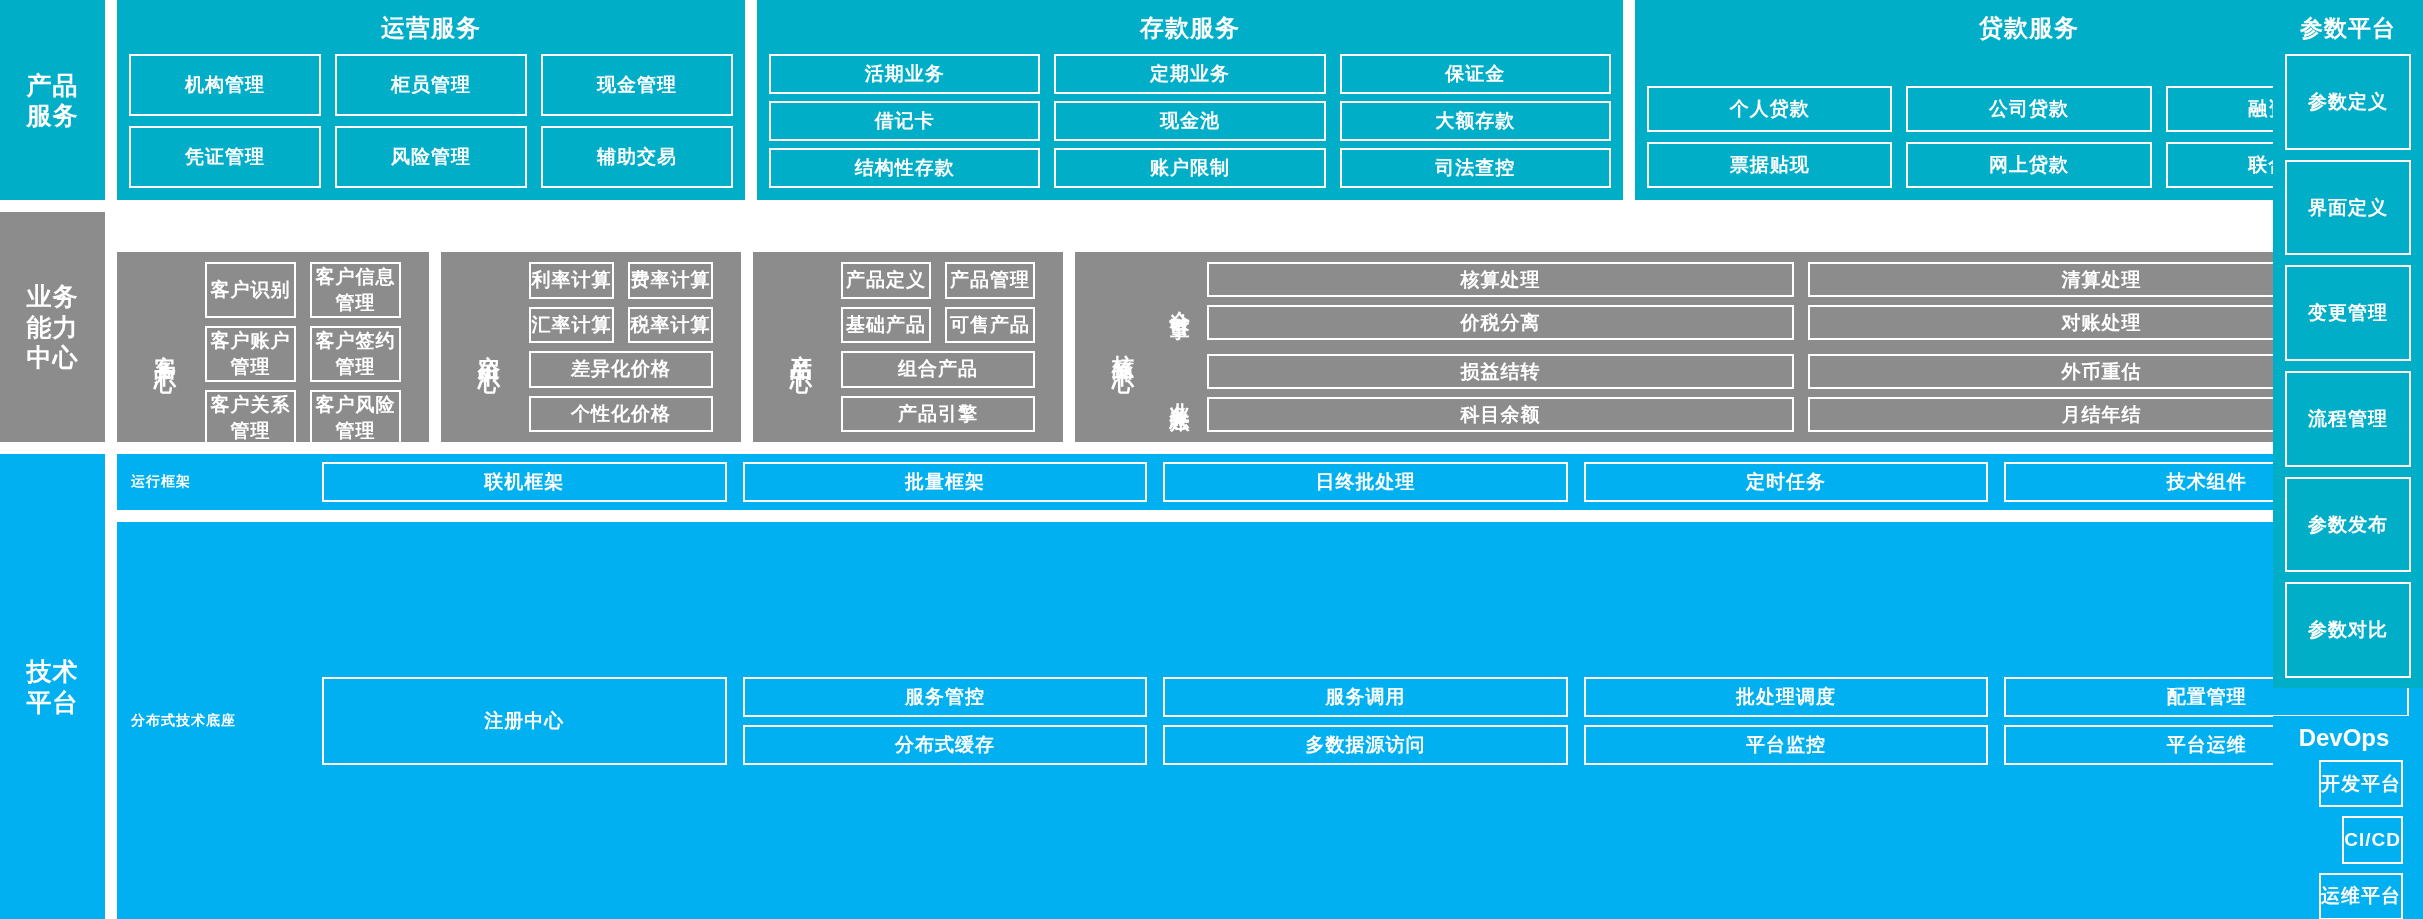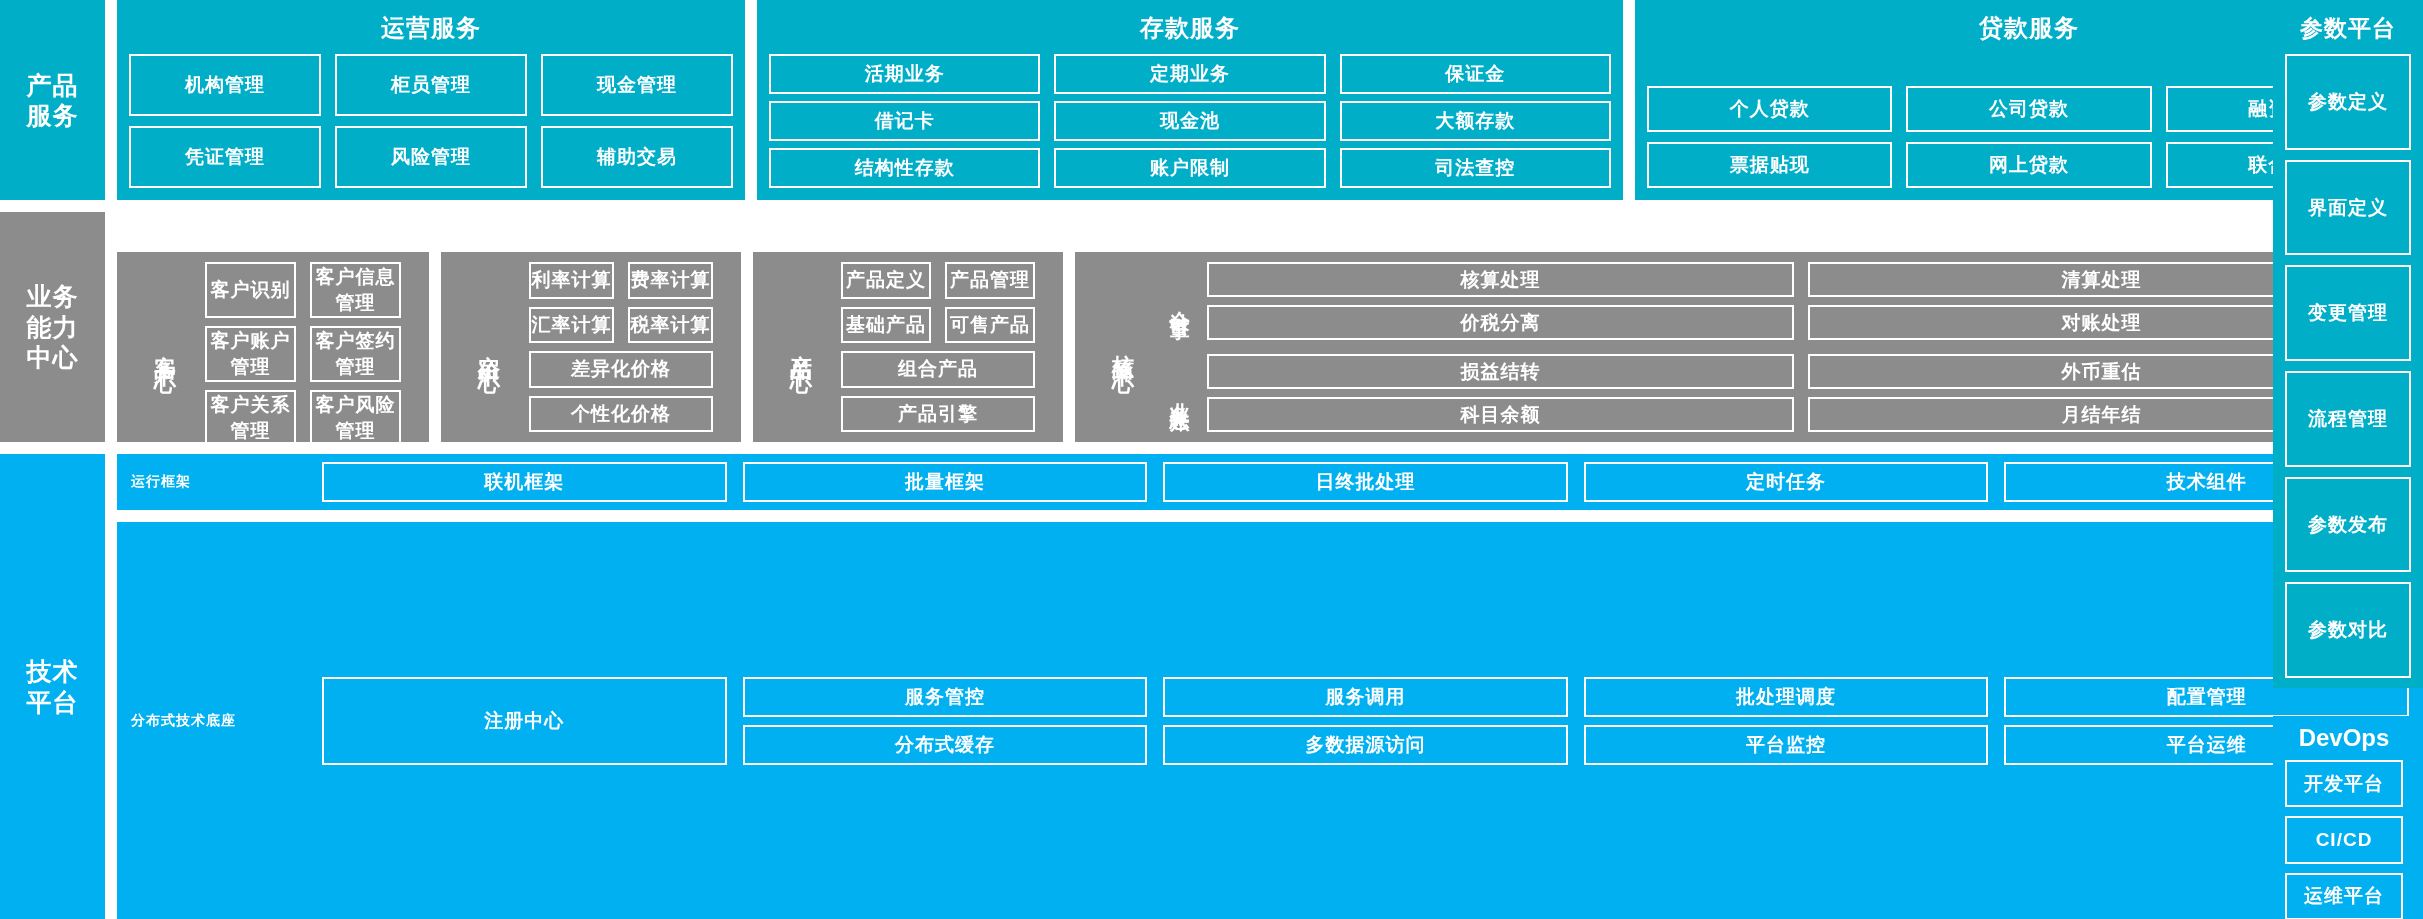--- a/index.html
+++ b/index.html
@@ -127,21 +127,21 @@
   .tech-cells{display:flex;flex:1;gap:16px;}
   .tech-cells>div{flex:1;display:flex;flex-direction:column;gap:8px;}
   .tech-cells .tile{font-size:19px;padding:5px 0;}
   .tech-cells.single .tile{flex:1;}
   .devops{
     width:150px;flex:0 0 150px;
     display:flex;flex-direction:column;align-items:center;
     padding:6px 20px 8px 12px;box-sizing:border-box;margin-top:16px;
   }
   .devops-title{font-size:24px;font-weight:bold;margin:2px 0 8px 0;}
-  .devops-list{display:flex;flex-direction:column;gap:9px;width:100%;flex:1;}
+  .devops-list{display:flex;flex-direction:column;gap:9px;width:100%;flex:1;align-items:flex-end;}
   .devops-list .tile{flex:1;font-size:19px;}
 </style>
 </head>
 <body>
 
 <div id="diagram">
 
   <div class="band row1">
 
     <div class="rail teal">

